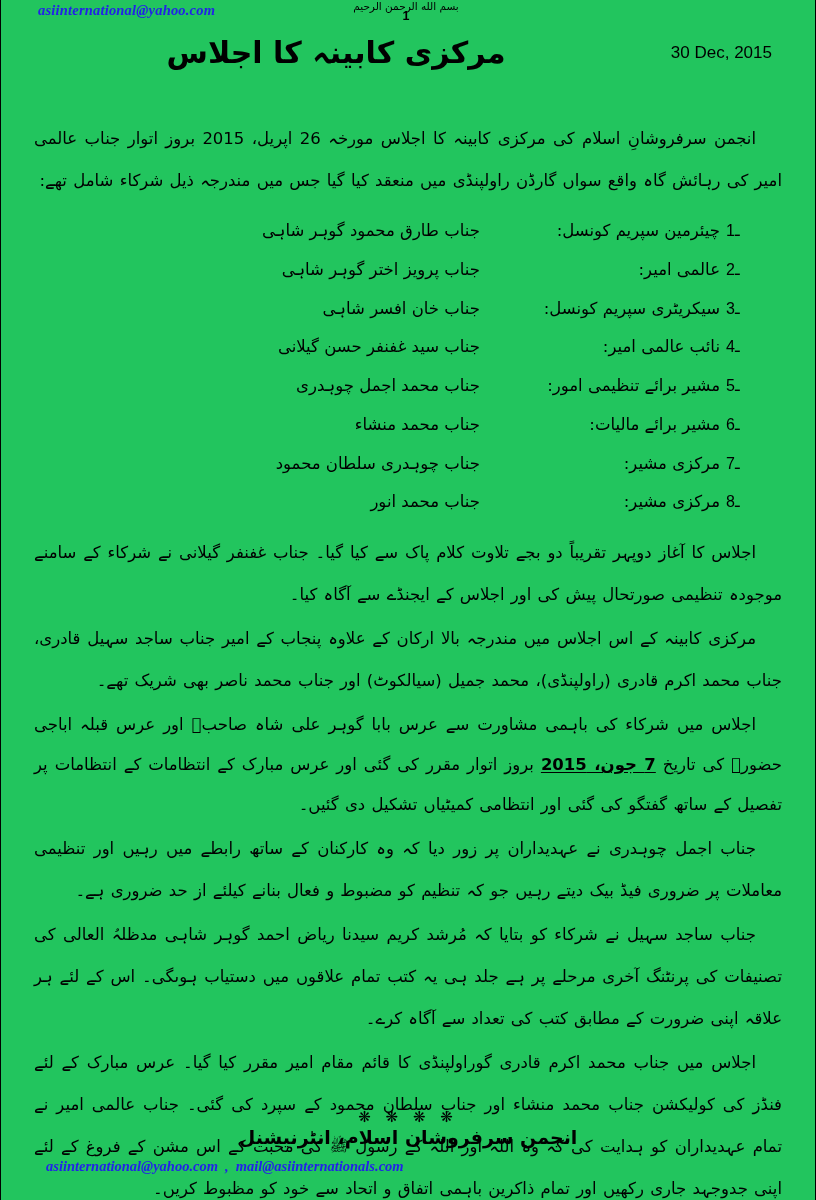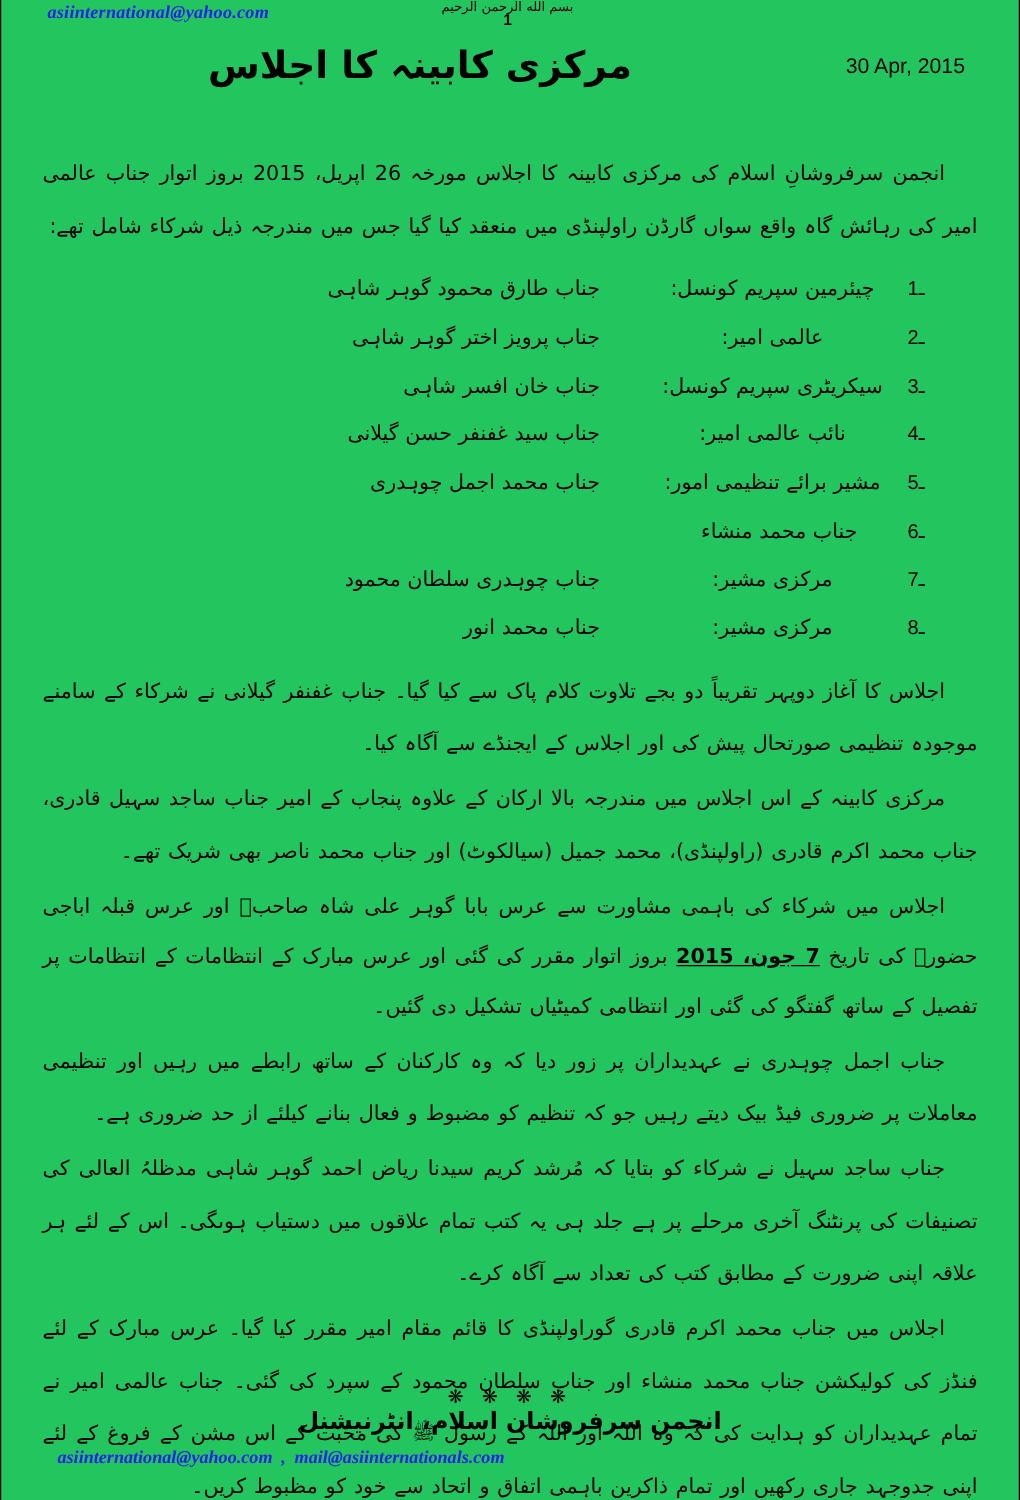--- a/index.html
+++ b/index.html
@@ -175,21 +175,21 @@
     direction: ltr;
     font-family: "Liberation Sans", "DejaVu Sans", sans-serif;
     font-size: 16px;
     padding-left: 6px;
     box-sizing: border-box;
   }
 
   .m-role {
     width: 206px;
     flex: 0 0 206px;
-    text-align: center;
+    text-align: right;
     padding-left: 2px;
     box-sizing: border-box;
     white-space: nowrap;
   }
 
   .m-name {
     flex: 1 1 auto;
     text-align: right;
     padding-right: 34px;
     box-sizing: border-box;
@@ -273,21 +273,21 @@
 
     <div class="hdr-email">asiinternational@yahoo.com</div>
 
     <div class="hdr-basmala-wrap">
       <span class="hdr-basmala">بسم الله الرحمن الرحيم</span>
       <span class="hdr-pagenum">1</span>
     </div>
 
   </div>
 
-  <div class="hdr-date">30 Apr, 2015</div>
+  <div class="hdr-date">30 Dec, 2015</div>
 
   <div class="doc-title">مرکزی کابینہ کا اجلاس</div>
 
   <div class="body-area">
 
     <p class="para">انجمن سرفروشانِ اسلام کی مرکزی کابینہ کا اجلاس مورخہ 26 اپریل، 2015 بروز اتوار جناب عالمی امیر کی رہائش گاہ واقع سواں گارڈن راولپنڈی میں منعقد کیا گیا جس میں مندرجہ ذیل شرکاء شامل تھے:</p>
 
     <ul class="member-list">
 
       <li class="member-row">
@@ -315,20 +315,21 @@
       </li>
 
       <li class="member-row">
         <span class="m-num">5ـ</span>
         <span class="m-role">مشیر برائے تنظیمی امور:</span>
         <span class="m-name">جناب محمد اجمل چوہدری</span>
       </li>
 
       <li class="member-row">
         <span class="m-num">6ـ</span>
+        <span class="m-role">مشیر برائے مالیات:</span>
         <span class="m-name">جناب محمد منشاء</span>
       </li>
 
       <li class="member-row">
         <span class="m-num">7ـ</span>
         <span class="m-role">مرکزی مشیر:</span>
         <span class="m-name">جناب چوہدری سلطان محمود</span>
       </li>
 
       <li class="member-row">

